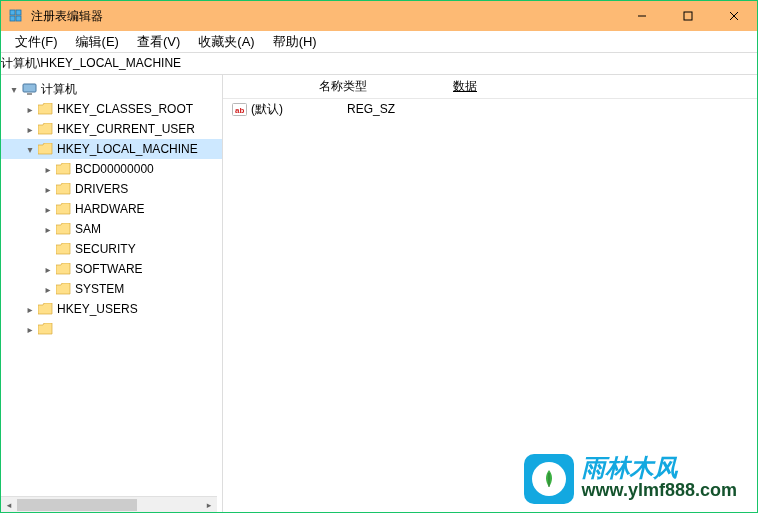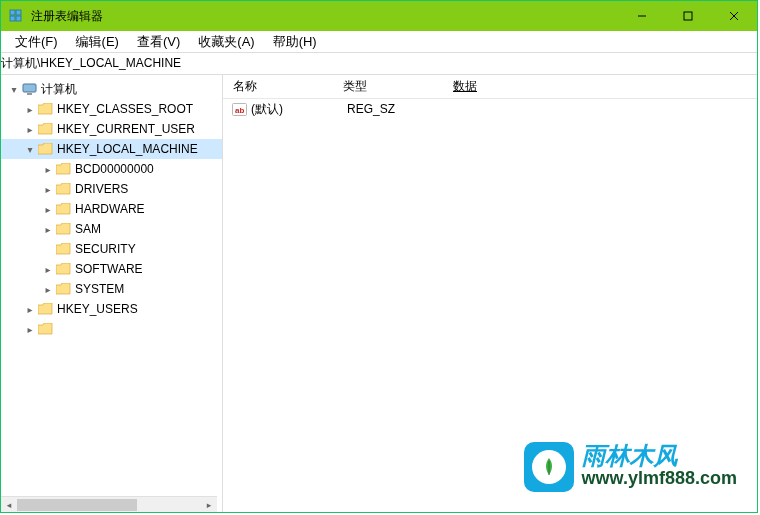--- a/index.html
+++ b/index.html
@@ -15,21 +15,21 @@
     .window {
       width: 758px;
       height: 513px;
       border: 1px solid #18c468;
       display: flex;
       flex-direction: column;
       position: relative;
     }
     .titlebar {
       height: 30px;
-      background: #84cc16;
+      background: #fdba74;
       display: flex;
       align-items: center;
       padding-left: 8px;
       position: relative;
     }
     .titlebar-icon {
       width: 16px;
       height: 16px;
       margin-right: 6px;
       display: inline-flex;
@@ -161,21 +161,21 @@
       flex-direction: column;
     }
     .list-header {
       display: flex;
       height: 24px;
       border-bottom: 1px solid #e8e8e8;
       align-items: center;
       font-size: 12px;
       color: #000;
     }
-    .col-name { width: 120px; padding-left: 10px; }
+    .col-name { width: 120px; padding-left: 10px; text-align: right; }
     .col-type { width: 110px; }
     .col-data { flex: 1; text-decoration: underline; }
     .list-row {
       display: flex;
       height: 20px;
       align-items: center;
       font-size: 12px;
     }
     .val-icon {
       width: 16px;
@@ -183,21 +183,21 @@
       margin-left: 8px;
       margin-right: 4px;
       display: inline-flex;
       align-items: center;
       justify-content: center;
       text-decoration: underline;
     }
     .watermark {
       position: absolute;
       right: 20px;
-      bottom: 20px;
+      bottom: 8px;
       display: flex;
       align-items: center;
       gap: 8px;
       pointer-events: none;
     }
     .wm-logo {
       width: 50px;
       height: 50px;
       border-radius: 10px;
       background: #13a8e0;

